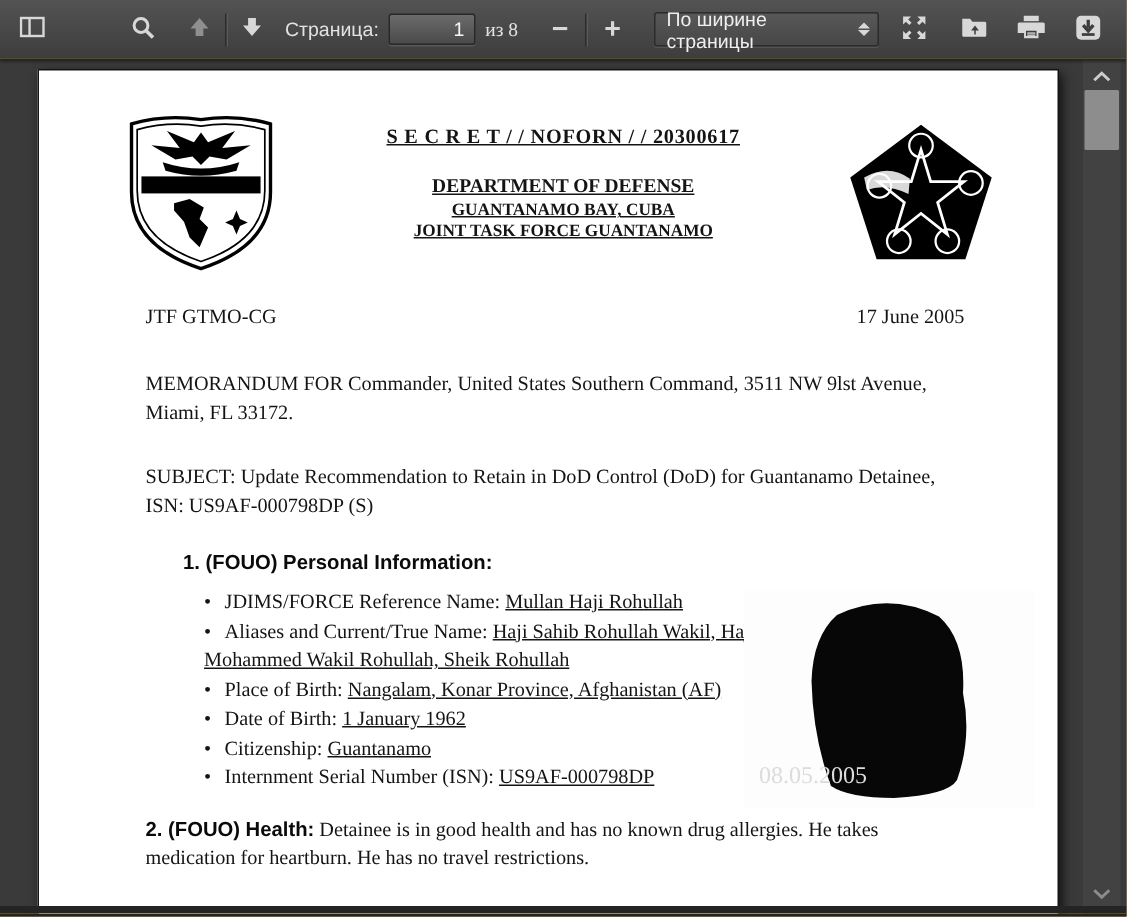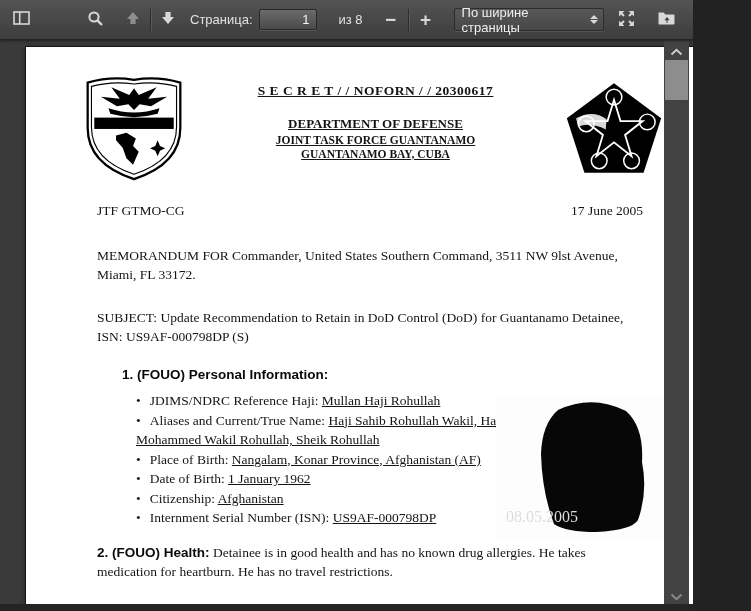--- a/index.html
+++ b/index.html
@@ -1,18 +1,18 @@
 <!DOCTYPE html>
 <html><head>
 <meta charset="utf-8">
 <style>
   * { margin:0; padding:0; box-sizing:border-box; }
   html,body { background:#222; }
   .app {
-    position:relative; width:693px; height:611px; overflow:hidden;
+    position:relative; width:751px; height:611px; overflow:hidden;
     font-family:"Liberation Sans", sans-serif; background:#eab308;
     border-bottom:2px solid #242424;
   }
   
   .toolbar {
     position:relative; z-index:5; height:40px; display:flex; align-items:center;
     background:linear-gradient(#535353,#3d3d3d);
     border-bottom:1px solid #252525; box-shadow:0 1px 2px rgba(0,0,0,.45);
     color:#d8d8d8; font-size:13px;
   }
@@ -24,21 +24,21 @@
   .tb-btn.disabled { color:#8f8f8f; }
   .tb-glyph { font-size:19px; font-weight:bold; line-height:1; }
   .tb-sep { width:1px; height:22px; background:#2c2c2c; box-shadow:1px 0 0 #5b5b5b; margin:0 3px; flex:0 0 auto;}
   .tb-label { margin-left:8px; flex:0 0 auto; color:#e2e2e2; }
   .page-input {
     margin-left:6px; width:58px; height:21px; text-align:right; padding-right:6px;
     background:linear-gradient(#6b6b6b,#4a4a4a); border:1px solid #282828;
     border-radius:2px; color:#f4f4f4; font-size:13px; font-family:"Liberation Sans",sans-serif;
     box-shadow:0 1px 0 rgba(255,255,255,.12);
   }
-  .page-count { margin-left:22px; flex:0 0 auto; color:#e2e2e2; }
+  .page-count { margin-left:7px; flex:0 0 auto; color:#e2e2e2;font-family:Liberation Serif, serif; }
   .zoom-select {
     margin-left:14px; width:150px; height:23px; display:flex; align-items:center;
     justify-content:space-between; padding:0 5px 0 7px; cursor:pointer; flex:0 0 auto;
     background:linear-gradient(#585858,#474747); border:1px solid #2c2c2c; border-radius:2px;
     color:#efefef; box-shadow:0 1px 0 rgba(255,255,255,.1);
   }
   .spin { display:flex; flex-direction:column; gap:1px; align-items:center; }
   .spin i { display:block; width:0; height:0; border-left:4px solid transparent; border-right:4px solid transparent; }
   .spin .up { border-bottom:4px solid #d8d8d8; }
   .spin .dn { border-top:4px solid #d8d8d8; }
@@ -195,22 +195,22 @@
             <path d="M55 16 L60 23 L79 15 L70 27 L90 25 L73 35 L61 33 L55 39 L49 33 L37 35 L20 25 L40 27 L31 15 L50 23 Z" fill="#000"></path>
             <path d="M28 37 Q55 46 82 37 L80 43 Q55 50 30 43 Z" fill="#000"></path>
             <rect x="13" y="47" width="84" height="12" fill="#000"></rect>
             <path d="M36 66 L47 63 L57 69 L54 77 L60 83 L54 97 L47 90 L43 79 L36 71 Z" fill="#000"></path>
             <path d="M80 71 L82.5 77 L88 79.5 L82.5 82 L80 88 L77.5 82 L72 79.5 L77.5 77 Z" fill="#000"></path>
           </svg>
         </span>
         <div class="head-center">
           <div class="classification">S E C R E T / / NOFORN / / 20300617</div>
           <div class="dept dept-1">DEPARTMENT OF DEFENSE</div>
+          <div class="dept dept-sm">GUANTANAMO BAY, CUBA</div>
           <div class="dept dept-sm">JOINT TASK FORCE GUANTANAMO</div>
-          <div class="dept dept-sm">GUANTANAMO BAY, CUBA</div>
         </div>
         <span class="emblem">
           <svg width="98" height="94" viewBox="0 0 106 101">
             <path d="M53 2 L104 40 L85 99 L21 99 L2 40 Z" fill="#000"></path>
             <path d="M53 20 L60 43 L84 43 L65 58 L72 81 L53 66 L34 81 L41 58 L22 43 L46 43 Z" fill="none" stroke="#fff" stroke-width="2"></path>
             <circle cx="53" cy="17" r="8.5" fill="none" stroke="#fff" stroke-width="1.6"></circle>
             <circle cx="89" cy="44" r="8.5" fill="none" stroke="#fff" stroke-width="1.6"></circle>
             <circle cx="23" cy="46" r="8.5" fill="none" stroke="#fff" stroke-width="1.6"></circle>
             <circle cx="37" cy="86" r="8.5" fill="none" stroke="#fff" stroke-width="1.6"></circle>
             <circle cx="72" cy="86" r="8.5" fill="none" stroke="#fff" stroke-width="1.6"></circle>
@@ -233,25 +233,25 @@
         <svg width="194" height="145" viewBox="0 0 194 145">
           <rect width="194" height="145" fill="#fdfdfd"></rect>
           <path d="M62 16 Q96 0 130 17 Q148 33 146 68 Q152 98 142 126 Q136 136 100 138 Q70 138 58 130 Q46 98 45 60 Q46 30 62 16 Z" fill="#070707"></path>
           <text x="10" y="128" fill="#dcdcdc" font-size="16" font-family="Liberation Serif, serif">08.05.2005</text>
         </svg>
       </div>
 
       <h3 class="sec-h">1.  (FOUO) Personal Information:</h3>
 
       <ul class="pi-list">
-        <li><span>JDIMS/NDRC Reference Haji:</span> <span class="pi-val">Mullan Haji Rohullah</span></li>
+        <li><span>JDIMS/FORCE Reference Name:</span> <span class="pi-val">Mullan Haji Rohullah</span></li>
         <li><span>Aliases and Current/True Name:</span> <span class="pi-val">Haji Sahib Rohullah Wakil, Haji Mohammed Wakil Rohullah, Sheik Rohullah</span></li>
         <li><span>Place of Birth:</span> <span class="pi-val">Nangalam, Konar Province, Afghanistan (AF)</span></li>
         <li><span>Date of Birth:</span> <span class="pi-val">1 January 1962</span></li>
-        <li><span>Citizenship:</span> <span class="pi-val">Afghanistan</span></li>
+        <li><span>Citizenship:</span> <span class="pi-val">Guantanamo</span></li>
         <li><span>Internment Serial Number (ISN):</span> <span class="pi-val">US9AF-000798DP</span></li>
       </ul>
 
       <p class="body-p">
         <span class="sec-h-inline">2.  (FOUO) Health:</span>
         <span>Detainee is in good health and has no known drug allergies.  He takes medication for heartburn.  He has no travel restrictions.</span>
       </p>
 
     </div>
 

